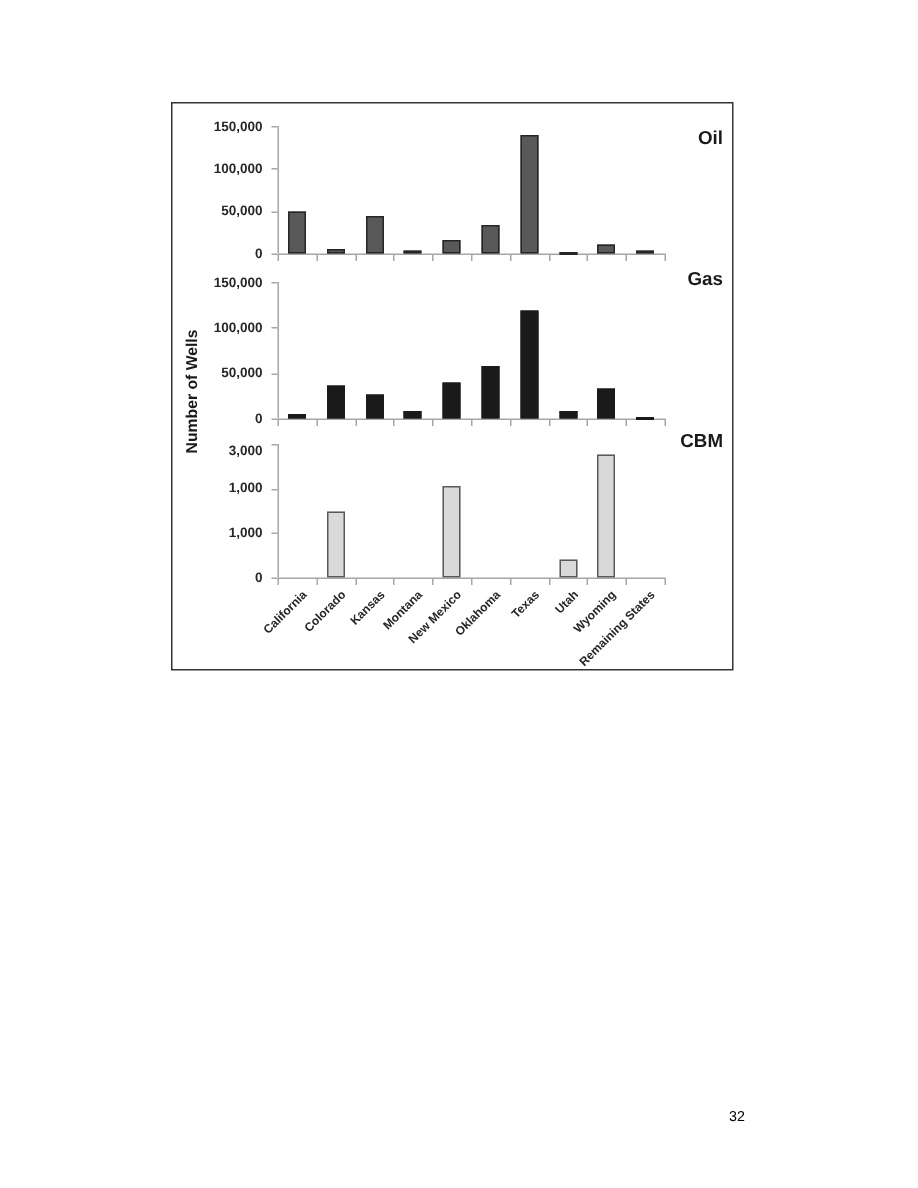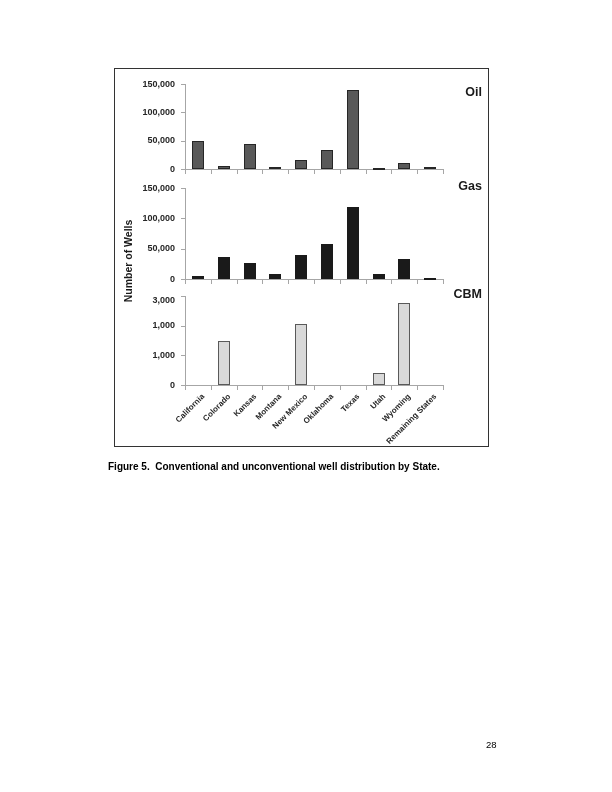--- a/index.html
+++ b/index.html
@@ -146,17 +146,16 @@
         <div class="xcat-label" style="left: 88.3px; top: 323px;">Montana</div>
         <div class="xcat-label" style="left: 114.1px; top: 323px;">New Mexico</div>
         <div class="xcat-label" style="left: 139.9px; top: 323px;">Oklahoma</div>
         <div class="xcat-label" style="left: 165.7px; top: 323px;">Texas</div>
         <div class="xcat-label" style="left: 191.5px; top: 323px;">Utah</div>
         <div class="xcat-label" style="left: 217.3px; top: 323px;">Wyoming</div>
         <div class="xcat-label" style="left: 243.1px; top: 323px;">Remaining States</div>
       </div>
   </div>
 
-  <div class="caption">Figure 5.  Conventional and unconventional well distribution by State.</div>
 
-  <div class="pageno">28</div>
+  <div class="pageno">32</div>
 
 </div>
 
 </body></html>

